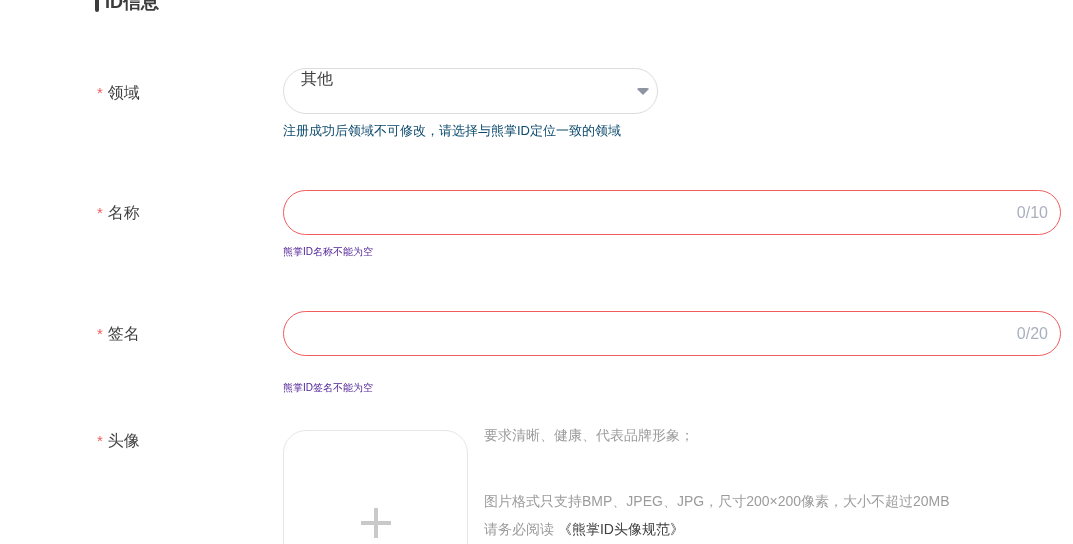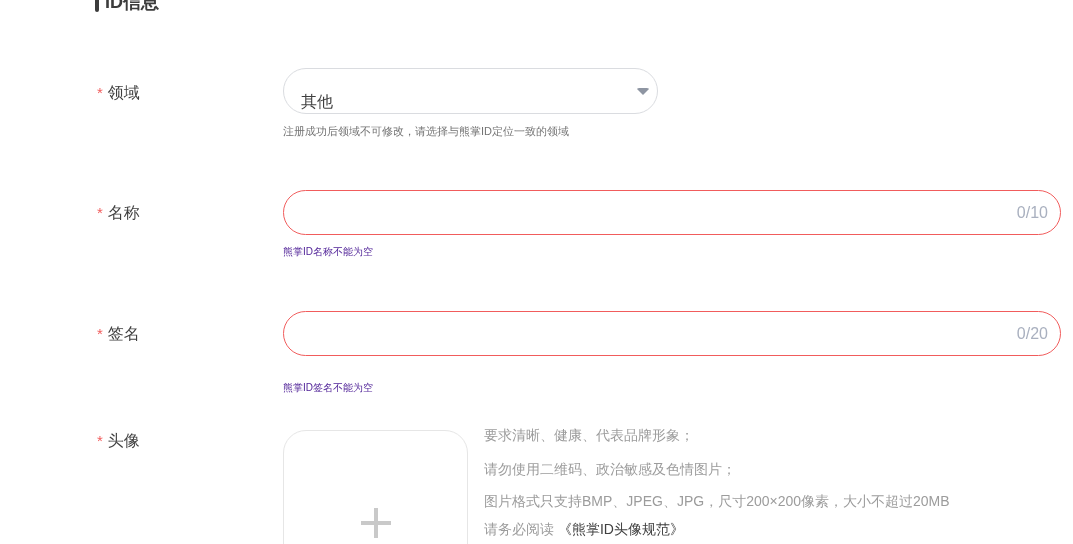--- a/index.html
+++ b/index.html
@@ -52,21 +52,21 @@
   
   .select-box {
     position: absolute;
     left: 283px;
     top: 68px;
     width: 375px;
     height: 46px;
     border: 1px solid #dadce0;
     background: #ffffff;
     display: flex;
-    align-items: flex-end;
+    align-items: flex-start;
     padding: 0 24px 0 17px;
     cursor: pointer;
   }
   .select-value {
     font-size: 16px;
     color: #3f3f3f;
     flex: 1;
   }
   .select-arrow {
     position: absolute;
@@ -75,22 +75,22 @@
     width: 0;
     height: 0;
     border-left: 7px solid transparent;
     border-right: 7px solid transparent;
     border-top: 7px solid #8e95a2;
   }
   
   .helper-text {
     position: absolute;
     left: 283px;
-    font-size: 11px;
-    color: #737373;
+    font-size: 13px;
+    color: #0c4a6e;
     line-height: 16px;
     white-space: nowrap;
   }
   .error-text {
     position: absolute;
     left: 283px;
     font-size: 10px;
     color: #4c1d95;
     line-height: 16px;
     white-space: nowrap;
@@ -213,19 +213,18 @@
   <div class="error-text" style="top:380px">熊掌ID签名不能为空</div>
 
   <div class="field-label" style="top:432px">
     <span class="req">*</span><span>头像</span>
   </div>
   <div class="upload-box">
     <span class="plus-icon"></span>
   </div>
 
   <div class="tip-line" style="top:427px">要求清晰、健康、代表品牌形象；</div>
-  <div class="tip-line" style="top:461px">请勿使用二维码、政治敏感及色情图片；</div>
   <div class="tip-line" style="top:493px">图片格式只支持BMP、JPEG、JPG，尺寸200×200像素，大小不超过20MB</div>
   <div class="tip-line" style="top:521px">
     <span>请务必阅读 </span><a class="tip-link">《熊掌ID头像规范》</a>
   </div>
 
 </div>
 
 </body></html>

